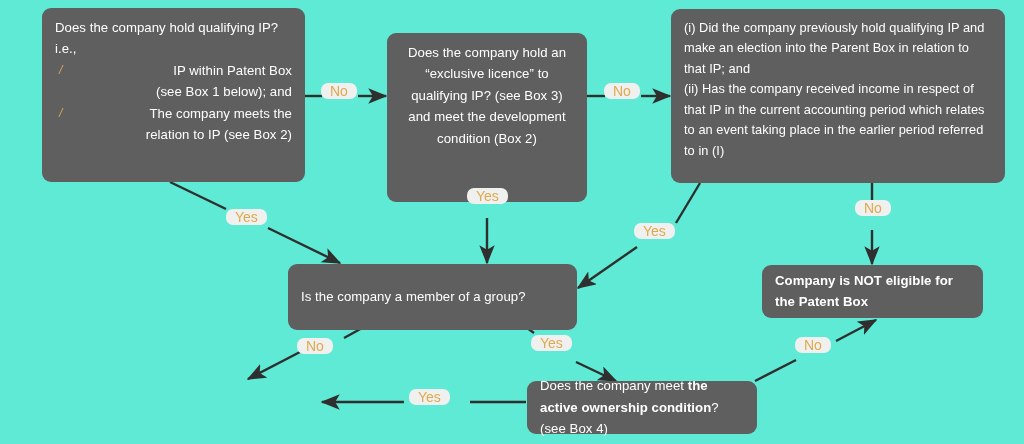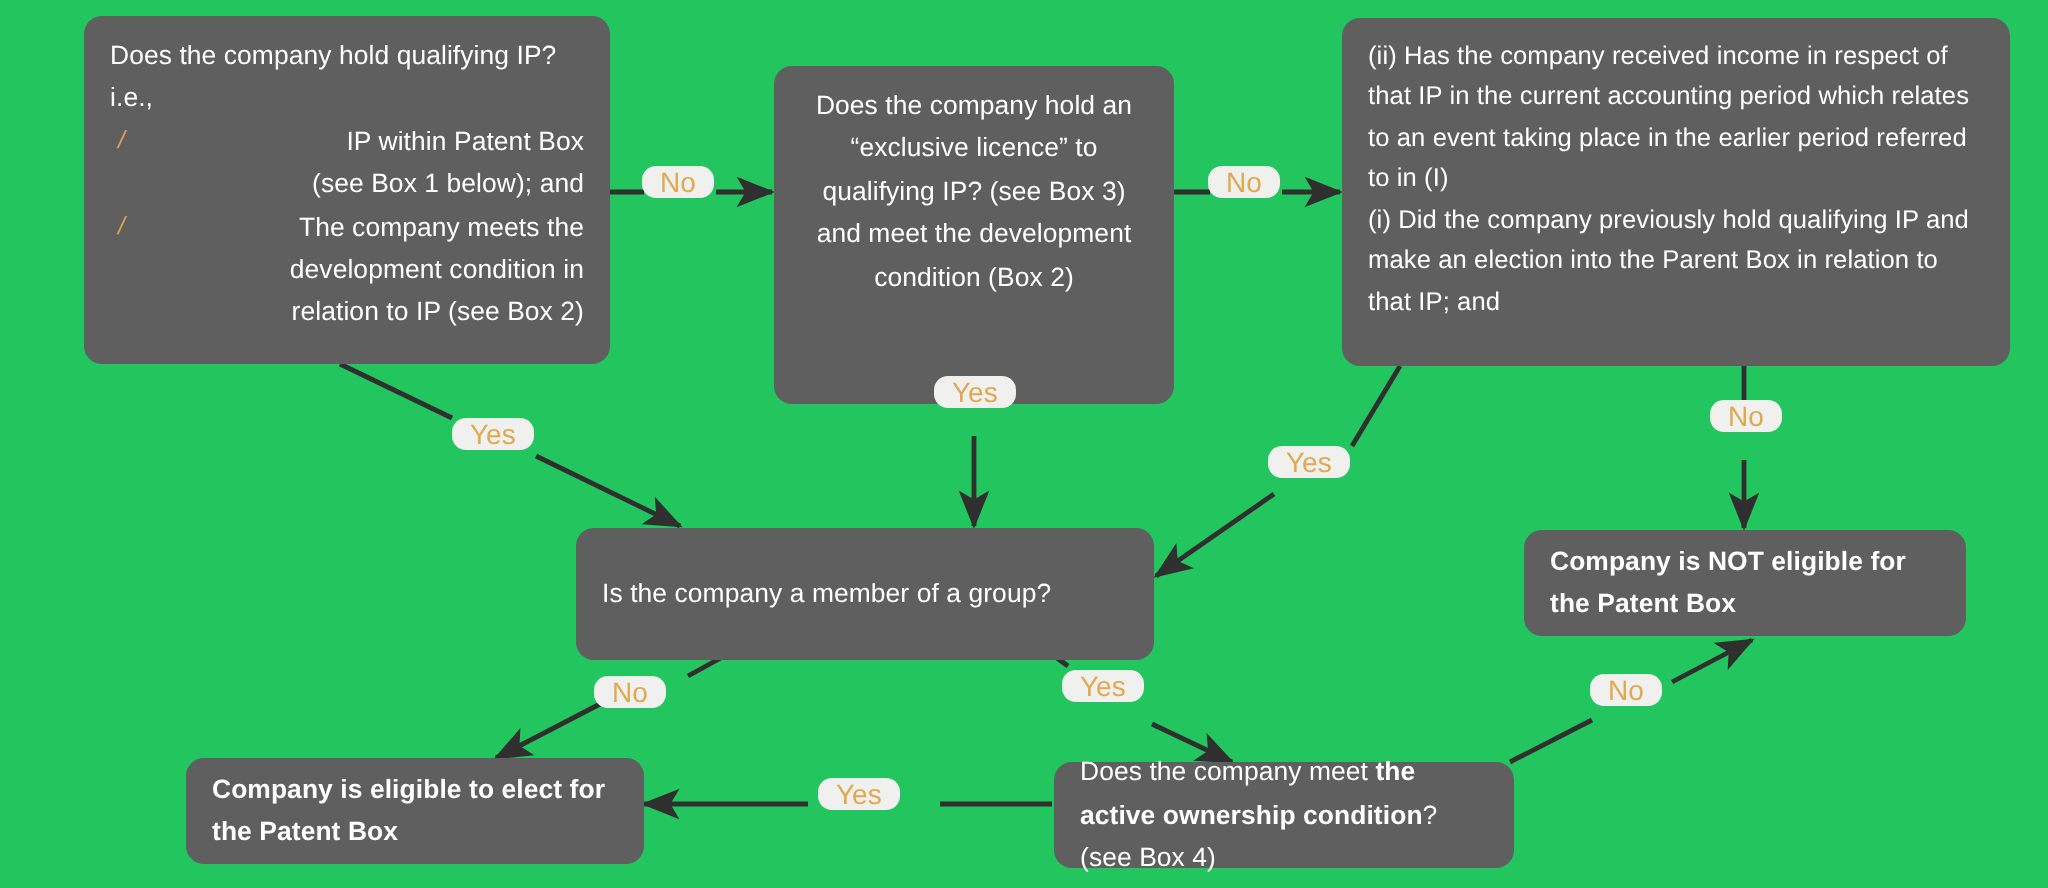--- a/index.html
+++ b/index.html
@@ -7,21 +7,21 @@
     padding: 0;
     background: #ffffff;
   }
   body {
     font-family: "Liberation Sans", sans-serif;
   }
   #canvas {
     position: relative;
     width: 1024px;
     height: 444px;
-    background: #22c55e;
+    background: #5eead4;
     overflow: hidden;
   }
   #arrow-layer {
     position: absolute;
     left: 0;
     top: 0;
     width: 1024px;
     height: 444px;
     pointer-events: none;
   }
@@ -137,52 +137,48 @@
 
   <div class="node" style="left:42px; top:8px; width:263px; height:174px;">
     <div>Does the company hold qualifying IP? i.e.,</div>
     <ul class="bullets">
       <li>
         <span>IP within Patent Box</span>
         <span class="cont">(see Box 1 below); and</span>
       </li>
       <li>
         <span>The company meets the</span>
-        <span class="cont">development condition in</span>
         <span class="cont">relation to IP (see Box 2)</span>
       </li>
     </ul>
   </div>
 
   <div class="node" style="left:387px; top:33px; width:200px; height:169px;text-align:center;">
     <div>Does the company hold an “exclusive licence” to qualifying IP? (see Box 3) and meet the development condition (Box 2)</div>
   </div>
 
   <div class="node" style="left:671px; top:9px; width:334px; height:174px; font-size:12.8px; line-height:1.60;">
+    <div>(i) Did the company previously hold qualifying IP and make an election into the Parent Box in relation to that IP; and</div>
     <div>(ii) Has the company received income in respect of that IP in the current accounting period which relates to an event taking place  in the earlier period referred to in (I)</div>
-    <div>(i) Did the company previously hold qualifying IP and make an election into the Parent Box in relation to that IP; and</div>
   </div>
 
   <div class="node node-center" style="left:288px; top:264px; width:289px; height:66px;">
     <div>Is the company a member of a group?</div>
   </div>
 
   <div class="node node-center" style="left:527px; top:381px; width:230px; height:53px;">
     <div>
       <span class="lead">Does the company meet </span><span class="strong">the active ownership condition</span><span class="tail">? (see Box 4)</span>
     </div>
   </div>
 
   <div class="node node-center bold" style="left:762px; top:265px; width:221px; height:53px;justify-content:center;">
     <div>Company is NOT eligible for the Patent Box</div>
   </div>
 
-  <div class="node node-center bold" style="left:93px; top:379px; width:229px; height:53px;">
-    <div>Company is eligible to elect for the Patent Box</div>
-  </div>
 
   <div class="edge-label" style="left:321px; top:83px;">No</div>
 
   <div class="edge-label" style="left:604px; top:83px;">No</div>
 
   <div class="edge-label" style="left:226px; top:209px;">Yes</div>
 
   <div class="edge-label" style="left:467px; top:188px;">Yes</div>
 
   <div class="edge-label" style="left:634px; top:223px;">Yes</div>

